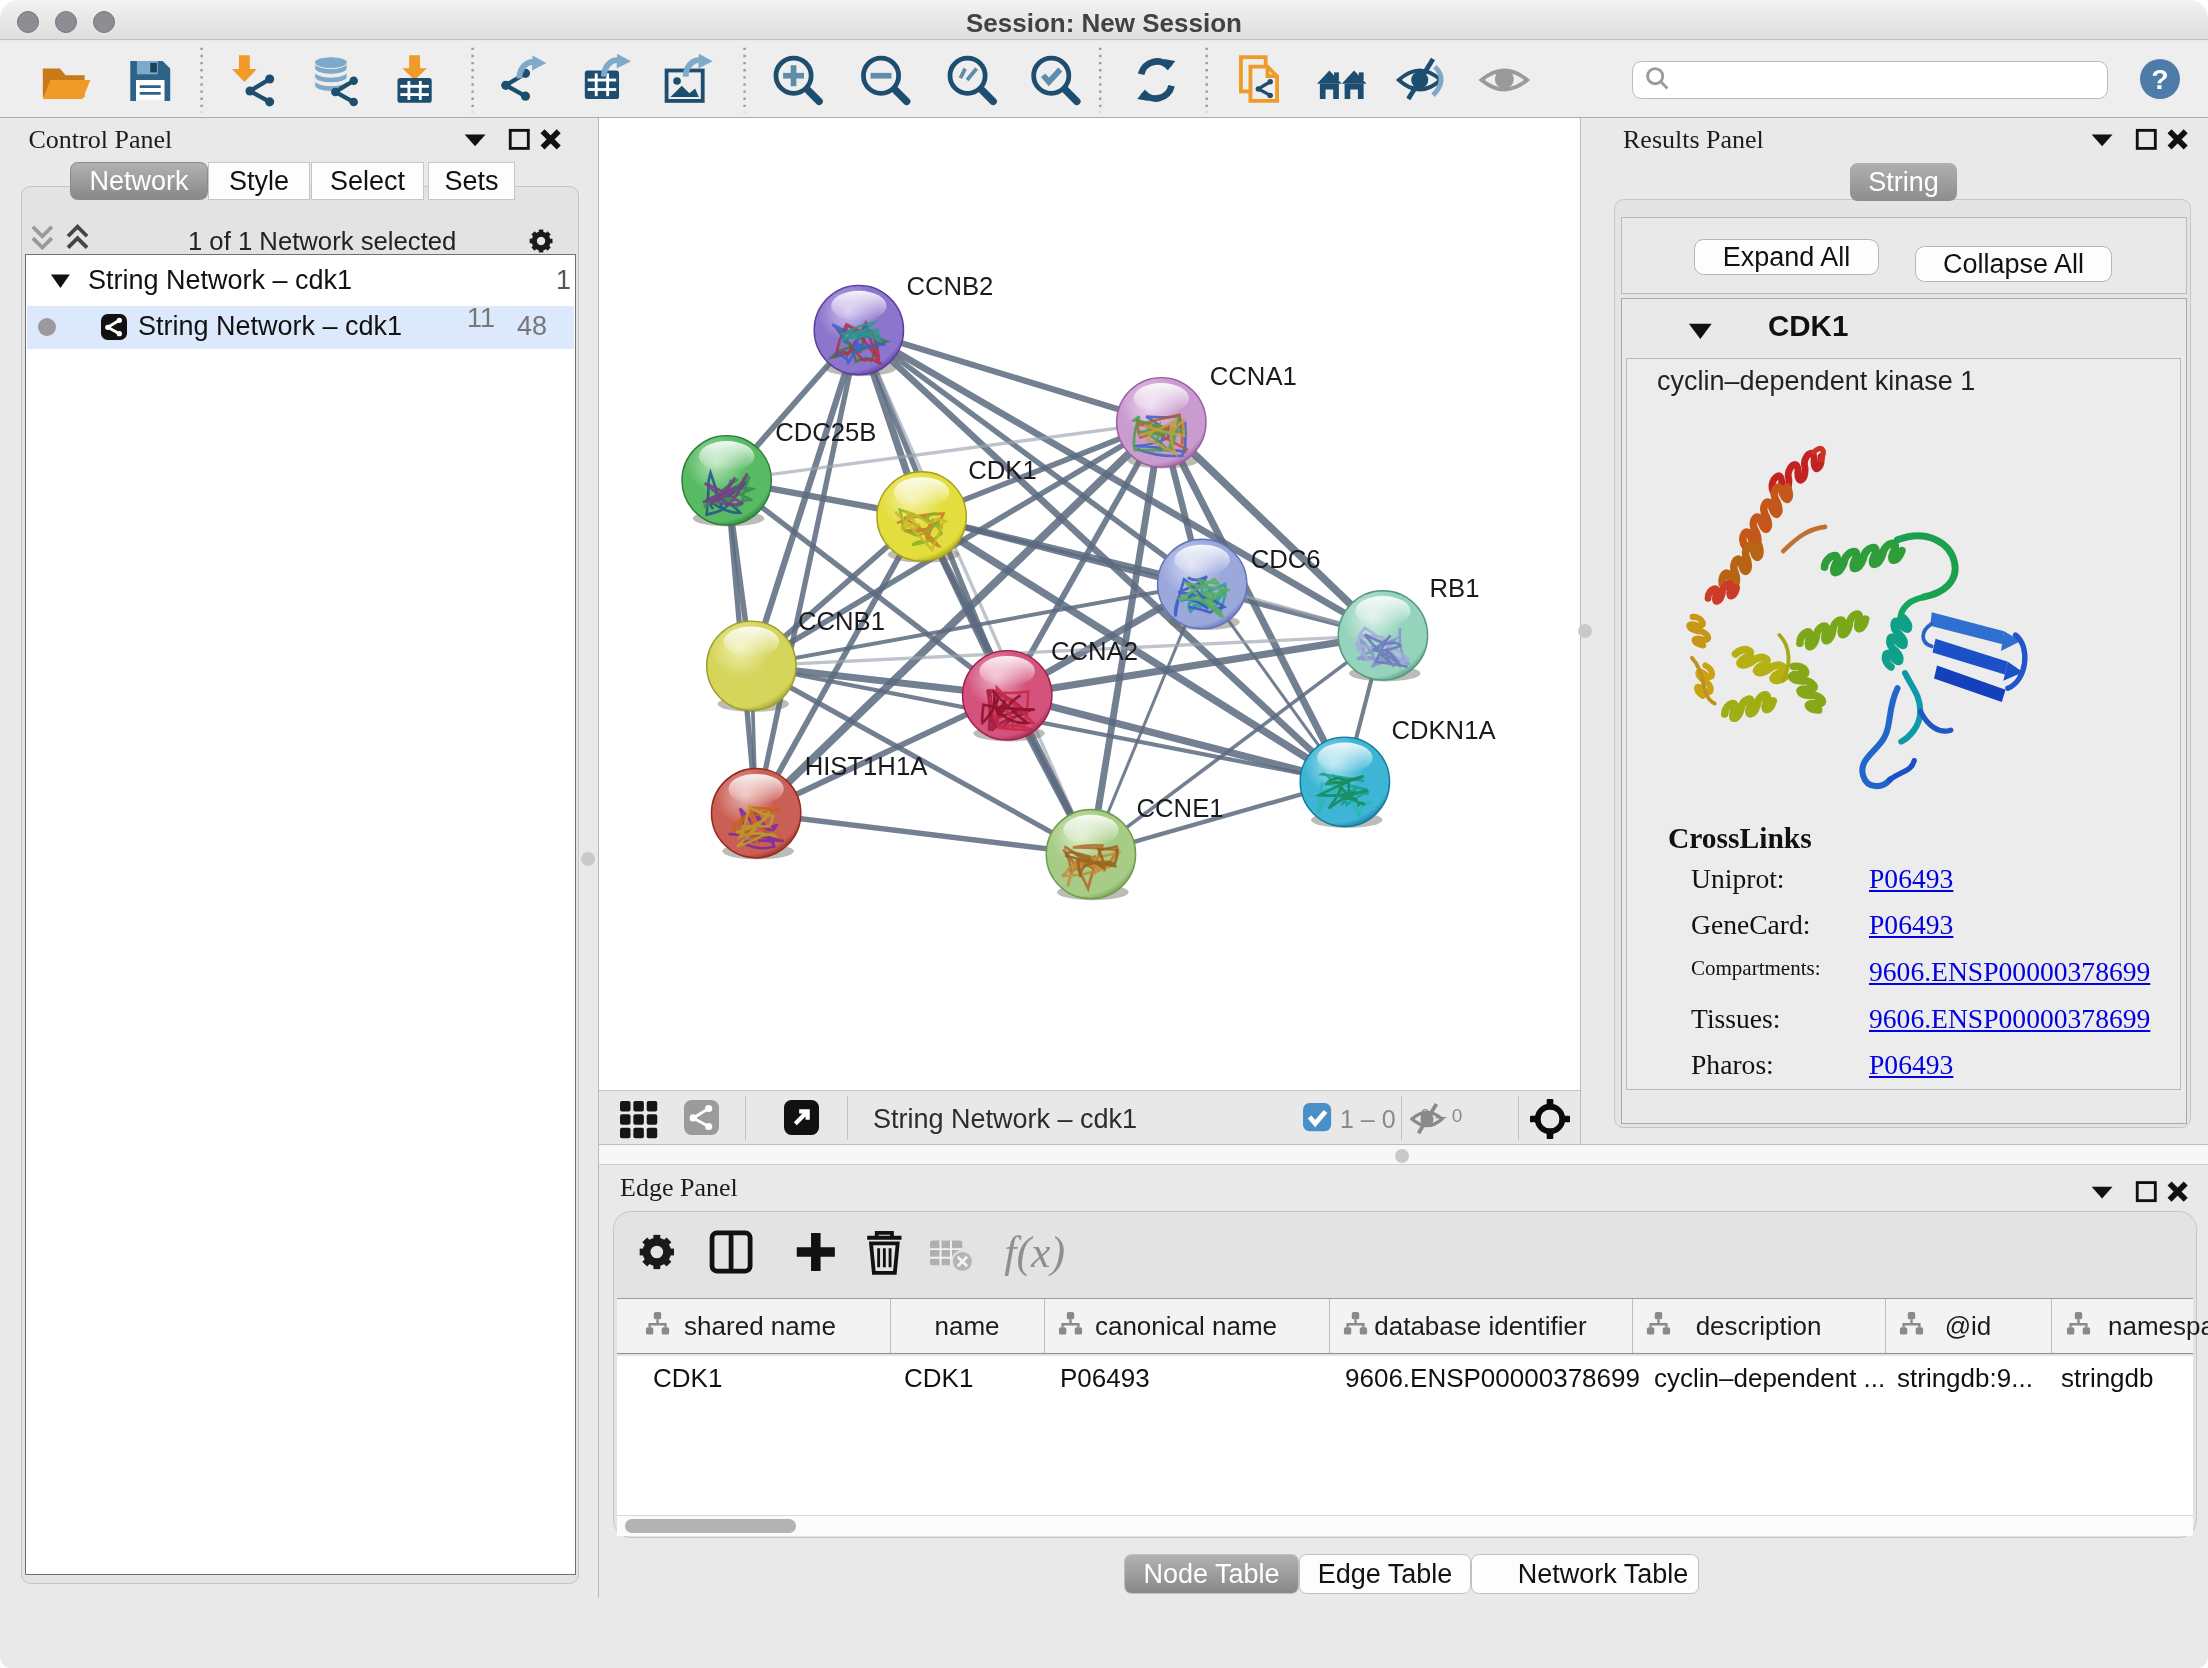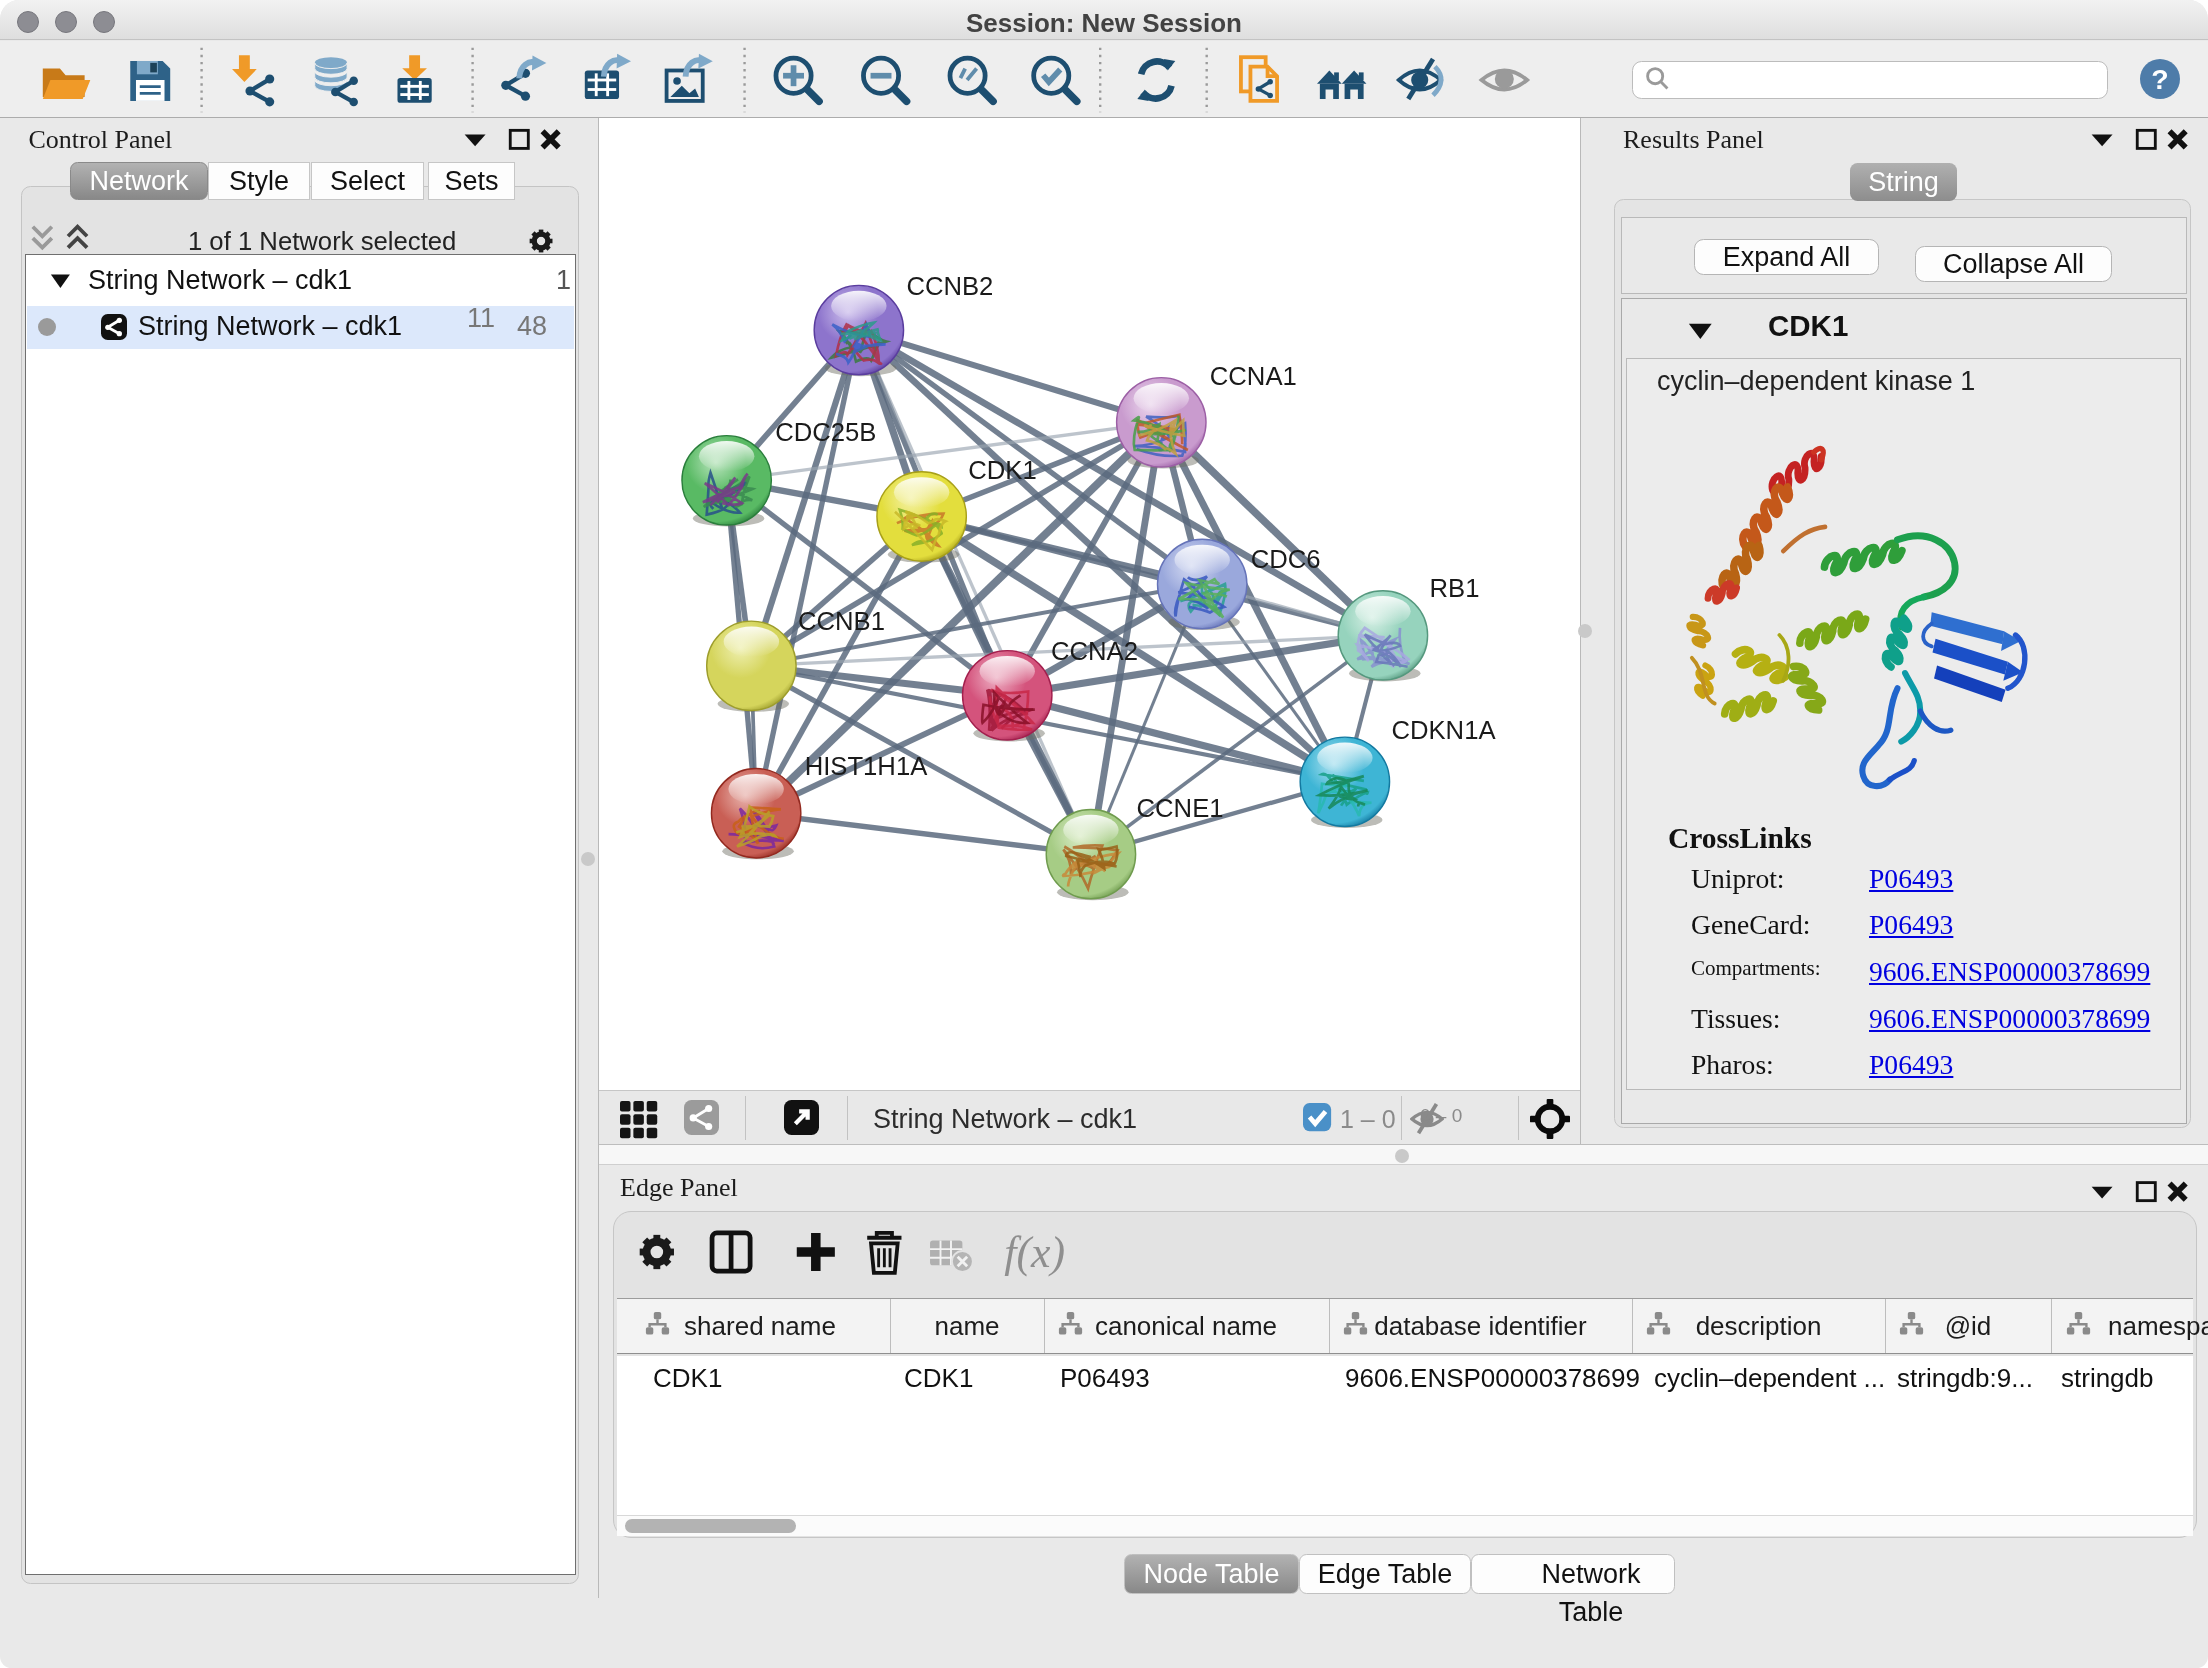--- a/index.html
+++ b/index.html
@@ -604,17 +604,17 @@
       <div class="abs" style="left:1452px;top:134px;width:1px;height:54px;background:#bdbdbd;"></div>
       <div class="abs" style="left:54px;top:198px;font-size:26px;color:#111;">CDK1</div>
       <div class="abs" style="left:305px;top:198px;font-size:26px;color:#111;">CDK1</div>
       <div class="abs" style="left:461px;top:198px;font-size:26px;color:#111;">P06493</div>
       <div class="abs" style="left:746px;top:198px;font-size:26px;color:#111;">9606.ENSP00000378699</div>
       <div class="abs" style="left:1055px;top:198px;font-size:26px;color:#111;">cyclin–dependent ...</div>
       <div class="abs" style="left:1298px;top:198px;font-size:26px;color:#111;">stringdb:9...</div>
       <div class="abs" style="left:1462px;top:198px;font-size:26px;color:#111;">stringdb</div>
       <div class="btab btabsel" style="left:525px;width:175px;border-radius:7.6px;">Node Table</div>
       <div class="btab" style="left:700px;width:172px;border-radius:7.6px;">Edge Table</div>
-      <div class="btab" style="left:872px;width:204px;border-radius:7.6px;padding-left:36px;">Network Table</div>
+      <div class="btab" style="left:872px;width:228px;border-radius:7.6px;padding-left:36px;">Network Table</div>
     </div>
   <div class="abs" style="left:581px;top:852px;width:14.3px;height:14.3px;border-radius:50%;background:#c9c9c9;"></div>
   <div class="abs" style="left:1578px;top:624px;width:14.3px;height:14.3px;border-radius:50%;background:#c9c9c9;"></div>
 </div>
 
 </body></html>

